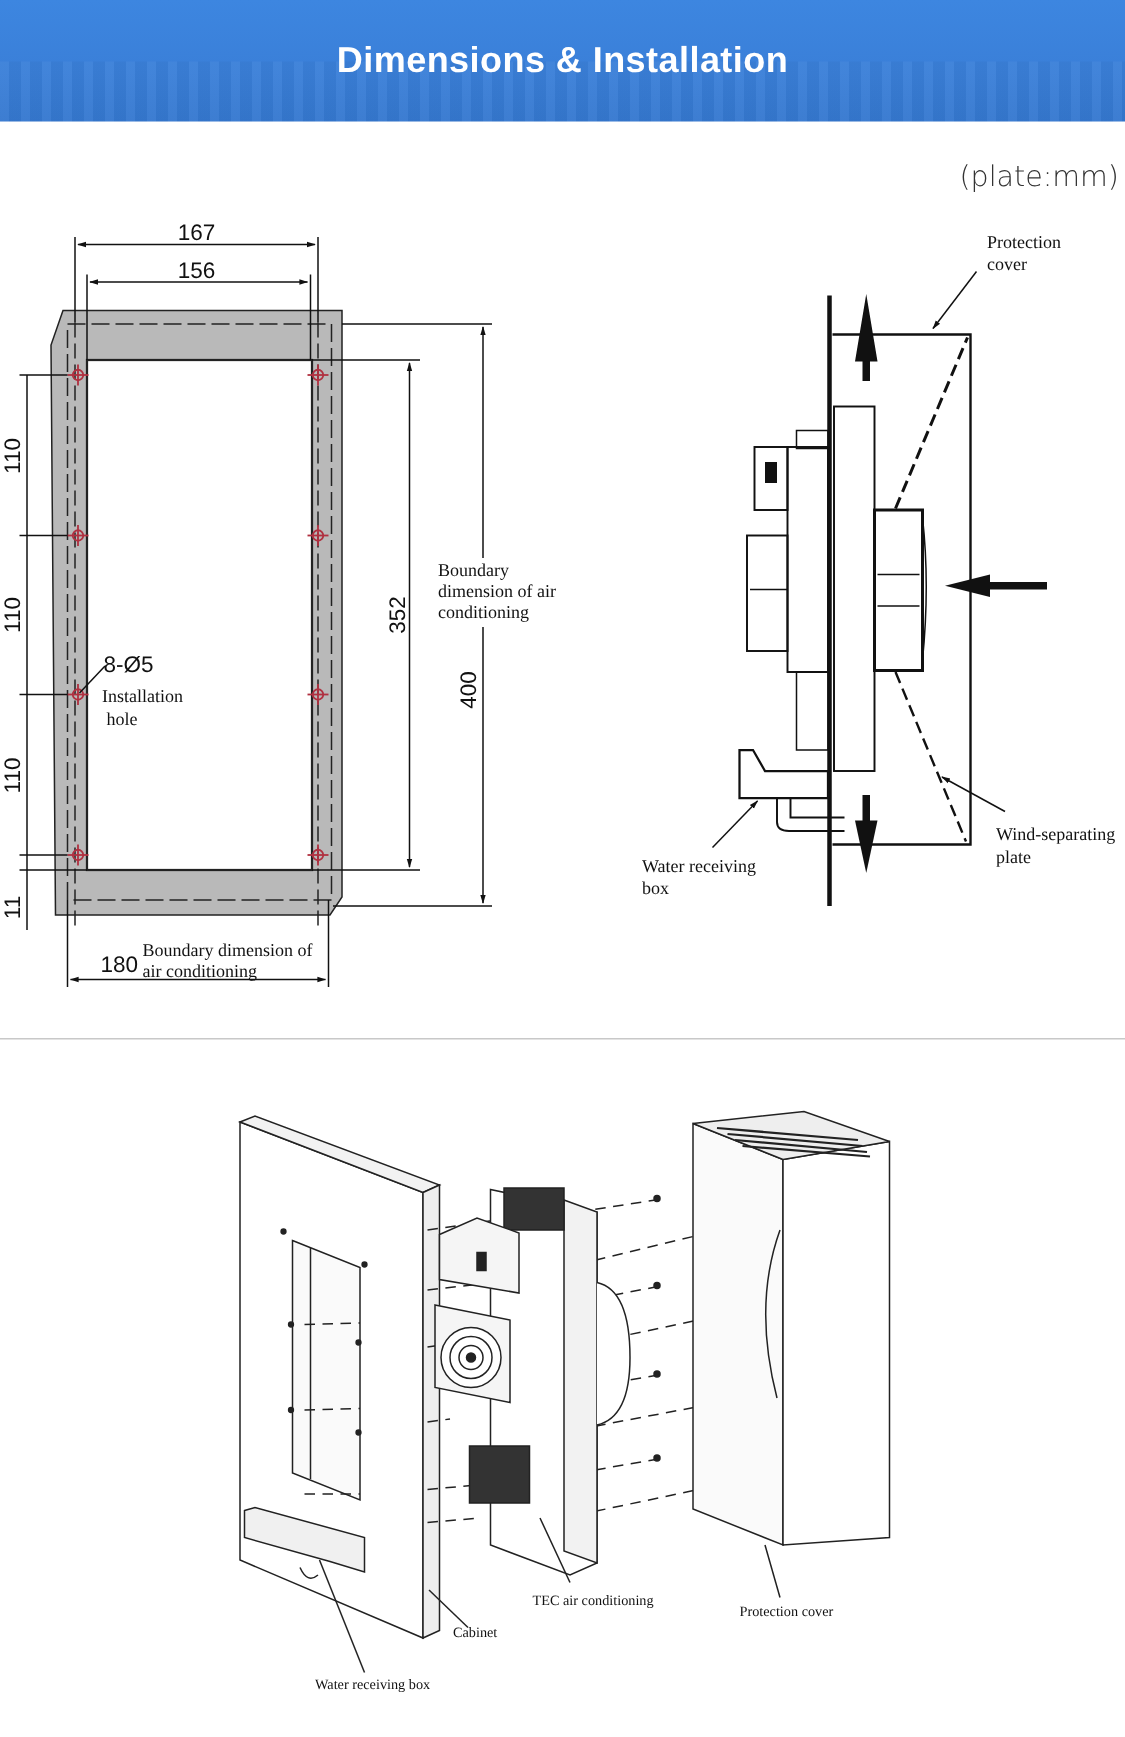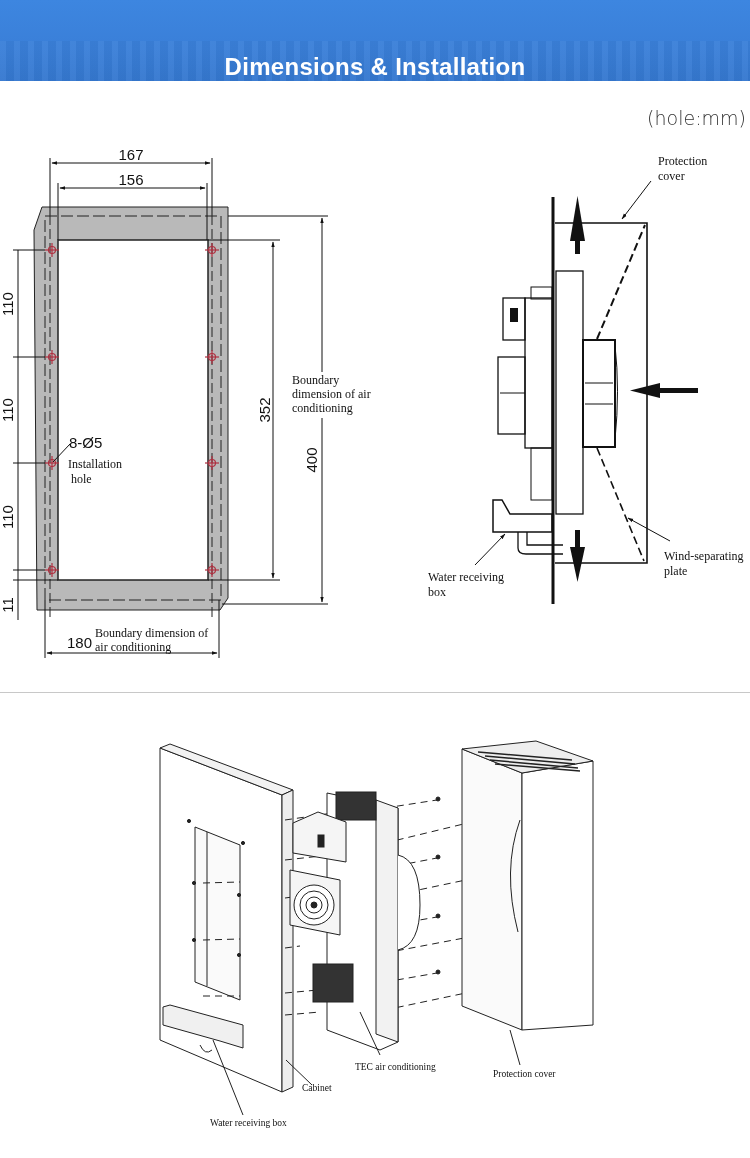--- a/index.html
+++ b/index.html
@@ -1,41 +1,41 @@
 <!DOCTYPE html>
 <html><head>
 <meta charset="utf-8">
 <style>
   html, body { margin: 0; padding: 0; background: #ffffff; }
   body { width: 750px; height: 1158px; position: relative; overflow: hidden; font-family: "Liberation Sans", sans-serif; }
   .banner {
     position: absolute; left: 0; top: 0; width: 750px; height: 81px;
     background: linear-gradient(180deg, #3d86e0 0%, #3a7fd8 60%, #3578cf 100%);
-    display: flex; align-items: flex-end; justify-content: center;
+    display: flex; align-items: center; justify-content: center;
   }
   .banner::after {
     content: ""; position: absolute; left: 0; right: 0; bottom: 0; height: 40px;
     background: repeating-linear-gradient(90deg, rgba(255,255,255,0.04) 0 6px, rgba(0,0,0,0.03) 6px 14px);
   }
   .banner-title { color: #ffffff; font-size: 24px; font-weight: bold; letter-spacing: 0.3px; position: relative; z-index: 1; }
   .unit { position: absolute; right: 4px; top: 107px; font-size: 19px; color: #333; font-family: "DejaVu Sans", sans-serif; font-weight: 300; }
   .divider { position: absolute; left: 0; top: 692px; width: 750px; height: 1px; background: #c8c8c8; }
   svg { position: absolute; left: 0; top: 0; }
   .dim { font-family: "Liberation Sans", sans-serif; font-size: 15px; fill: #111; }
   .ann { font-family: "Liberation Serif", serif; font-size: 12px; fill: #111; }
   .ann-sm { font-family: "Liberation Serif", serif; font-size: 9.5px; fill: #111; }
 </style>
 </head>
 <body>
 
 <div class="banner">
   <span class="banner-title">Dimensions &amp; Installation</span>
 </div>
 
-<div class="unit">(hole:mm)</div>
+<div class="unit">(plate:mm)</div>
 
 <svg width="750" height="692">
   <defs>
     <marker id="arr" viewBox="0 0 10 10" refX="9" refY="5" markerWidth="6" markerHeight="6" orient="auto-start-reverse">
       <path d="M0,2 L10,5 L0,8 z" fill="#111"></path>
     </marker>
     <marker id="bigarr" viewBox="0 0 10 10" refX="5" refY="5" markerWidth="4" markerHeight="4" orient="auto-start-reverse">
       <path d="M0,0 L10,5 L0,10 z" fill="#111"></path>
     </marker>
   </defs>

